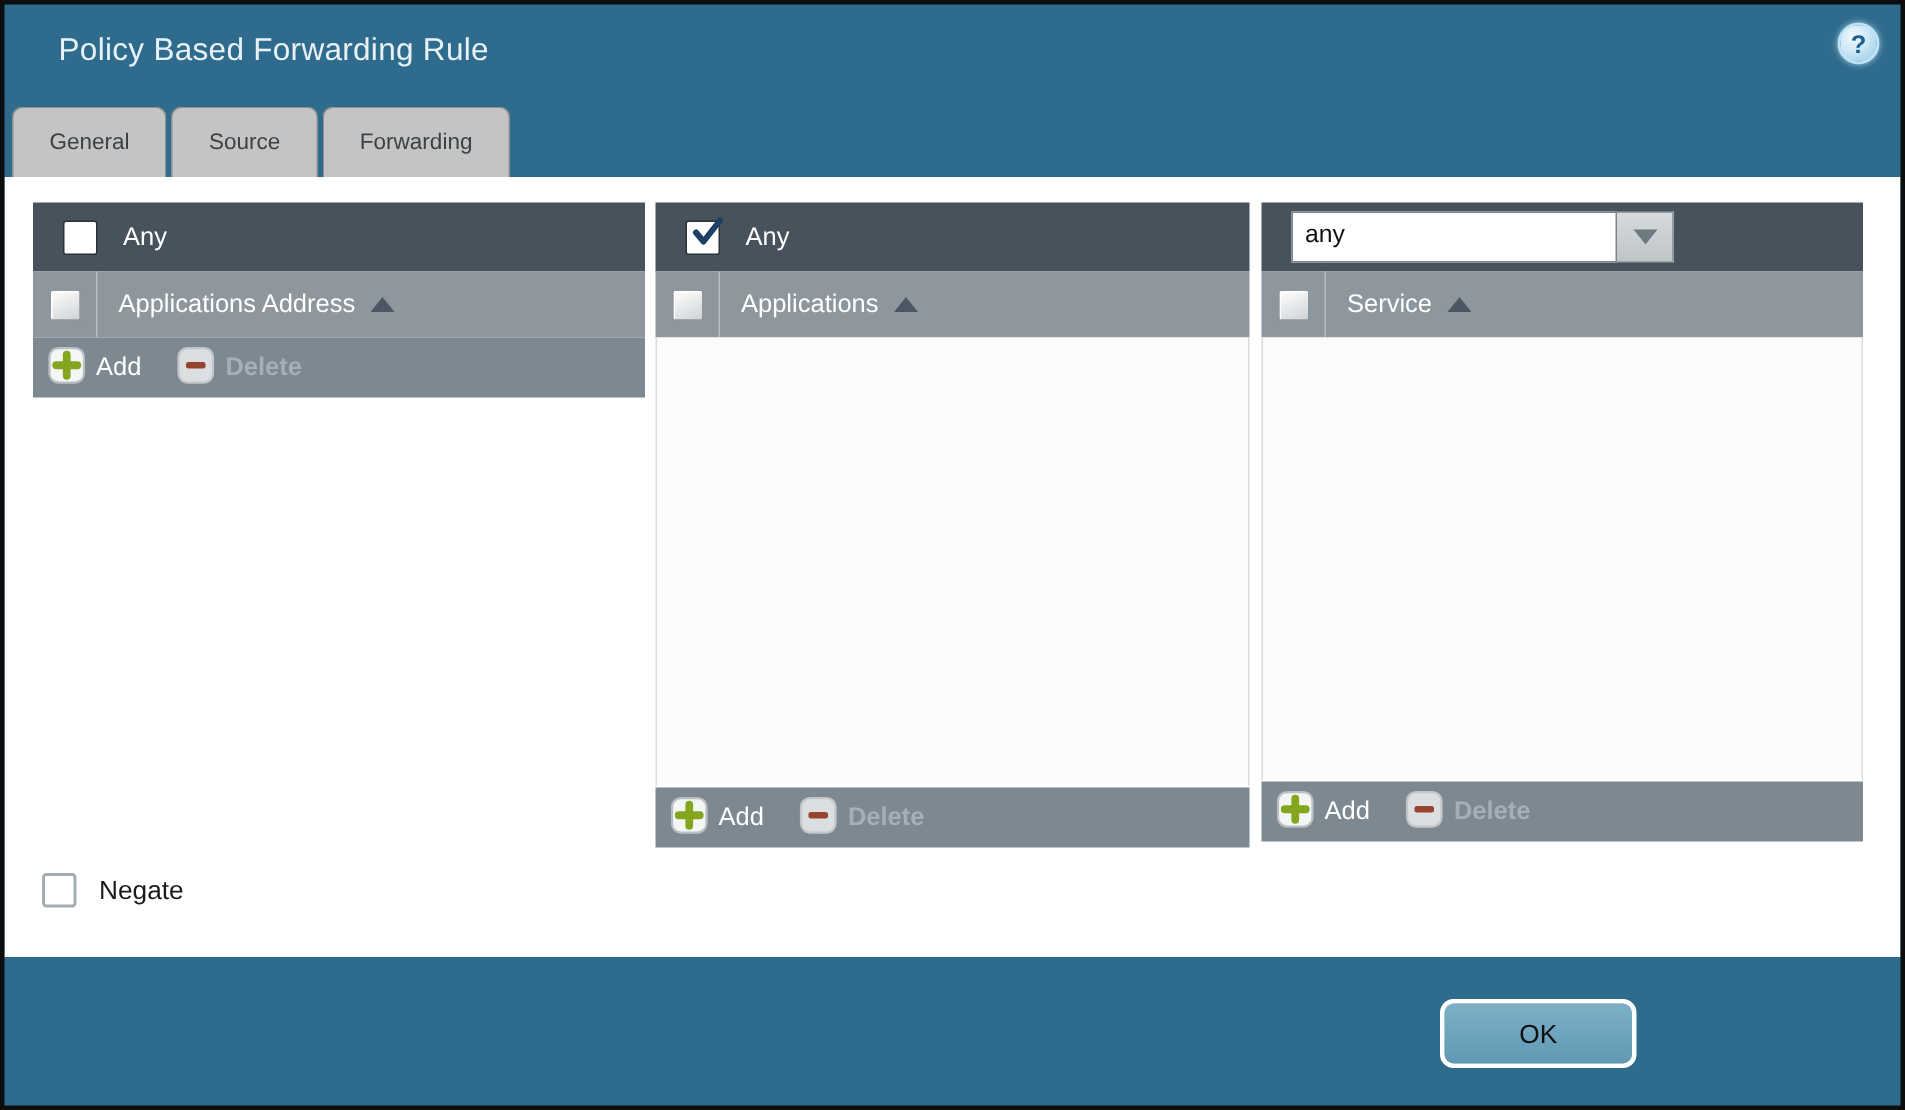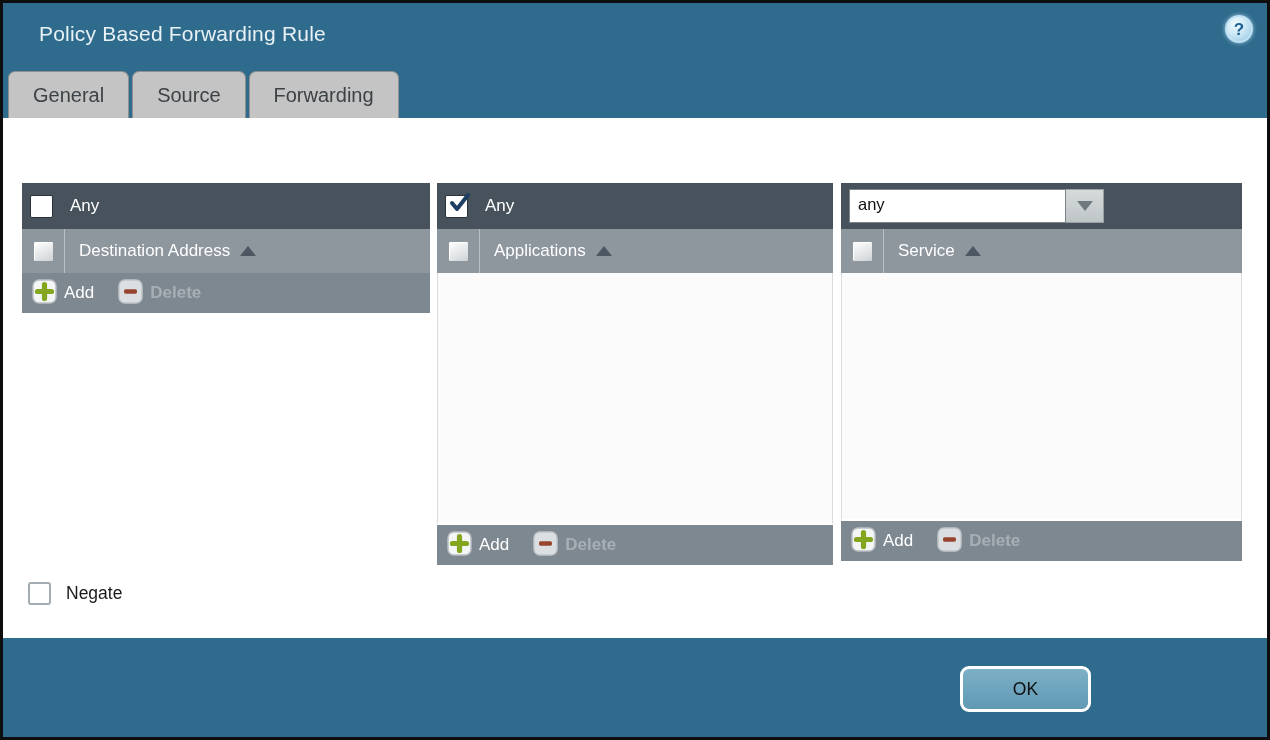--- a/index.html
+++ b/index.html
@@ -36,21 +36,21 @@
   .tabs {
     position: absolute; left: 5px; top: 62px; height: 53px;
     display: flex; align-items: flex-end; gap: 3px;
   }
   .tab {
     height: 47px; line-height: 46px;
     background: #c4c4c4;
     border: 1px solid #8f8f8f; border-bottom: none;
     border-radius: 7px 7px 0 0;
     padding: 0 24px;
-    font-size: 20px; color: #3c4246;
+    font-size: 15px; color: #3c4246;
     cursor: pointer; white-space: nowrap;
   }
   .tab.active {
     height: 53px; line-height: 52px;
     background: #ffffff;
     border-color: #a8a8a8;
     padding: 0 29px;
     z-index: 2;
   }
 
@@ -64,24 +64,23 @@
     position: absolute; top: 17px;
     display: flex; flex-direction: column;
   }
   .col-destination { left: 19px;  width: 408px; height: 430px; }
   .col-applications { left: 434px; width: 396px; height: 430px; }
   .col-service     { left: 838px; width: 401px; height: 426px; }
 
   .col-topbar {
     height: 46px; background: #47525d;
     display: flex; align-items: center;
-    padding-left: 8px;
+    padding-left: 20px;
     color: #ffffff; font-size: 17px;
     flex: none;
-    margin-top: 48px;
   }
   .col-topbar .anylabel { margin-left: 17px; }
 
   .col-header {
     height: 44px; background: #8e969e;
     display: flex; align-items: center;
     color: #ffffff; font-size: 17px;
     flex: none;
   }
   .col-header .cb-cell {
@@ -241,21 +240,21 @@
 
     <div class="col col-destination">
       <div class="col-topbar">
         <span class="cb cb-any"></span>
         <span class="anylabel">Any</span>
       </div>
       <div class="col-header">
         <span class="cb-cell">
             <span class="cb cb-gray"></span>
           </span>
-        <span class="hdr-label">Destination Address</span>
+        <span class="hdr-label">Applications Address</span>
         <span class="sort-asc"></span>
       </div>
       <div class="col-footer">
         <button class="btn-addgrp">
           <span>
             <svg width="25" height="25" viewBox="0 0 25 25">
               <rect x="1" y="1" width="23" height="23" rx="6" fill="#f4f6f6" stroke="#b9bfc3" stroke-width="1.5"></rect>
               <path d="M12.5 5.5 V19.5 M5.5 12.5 H19.5" stroke="#84a61f" stroke-width="5.2" stroke-linecap="round"></path>
             </svg>
           </span>

